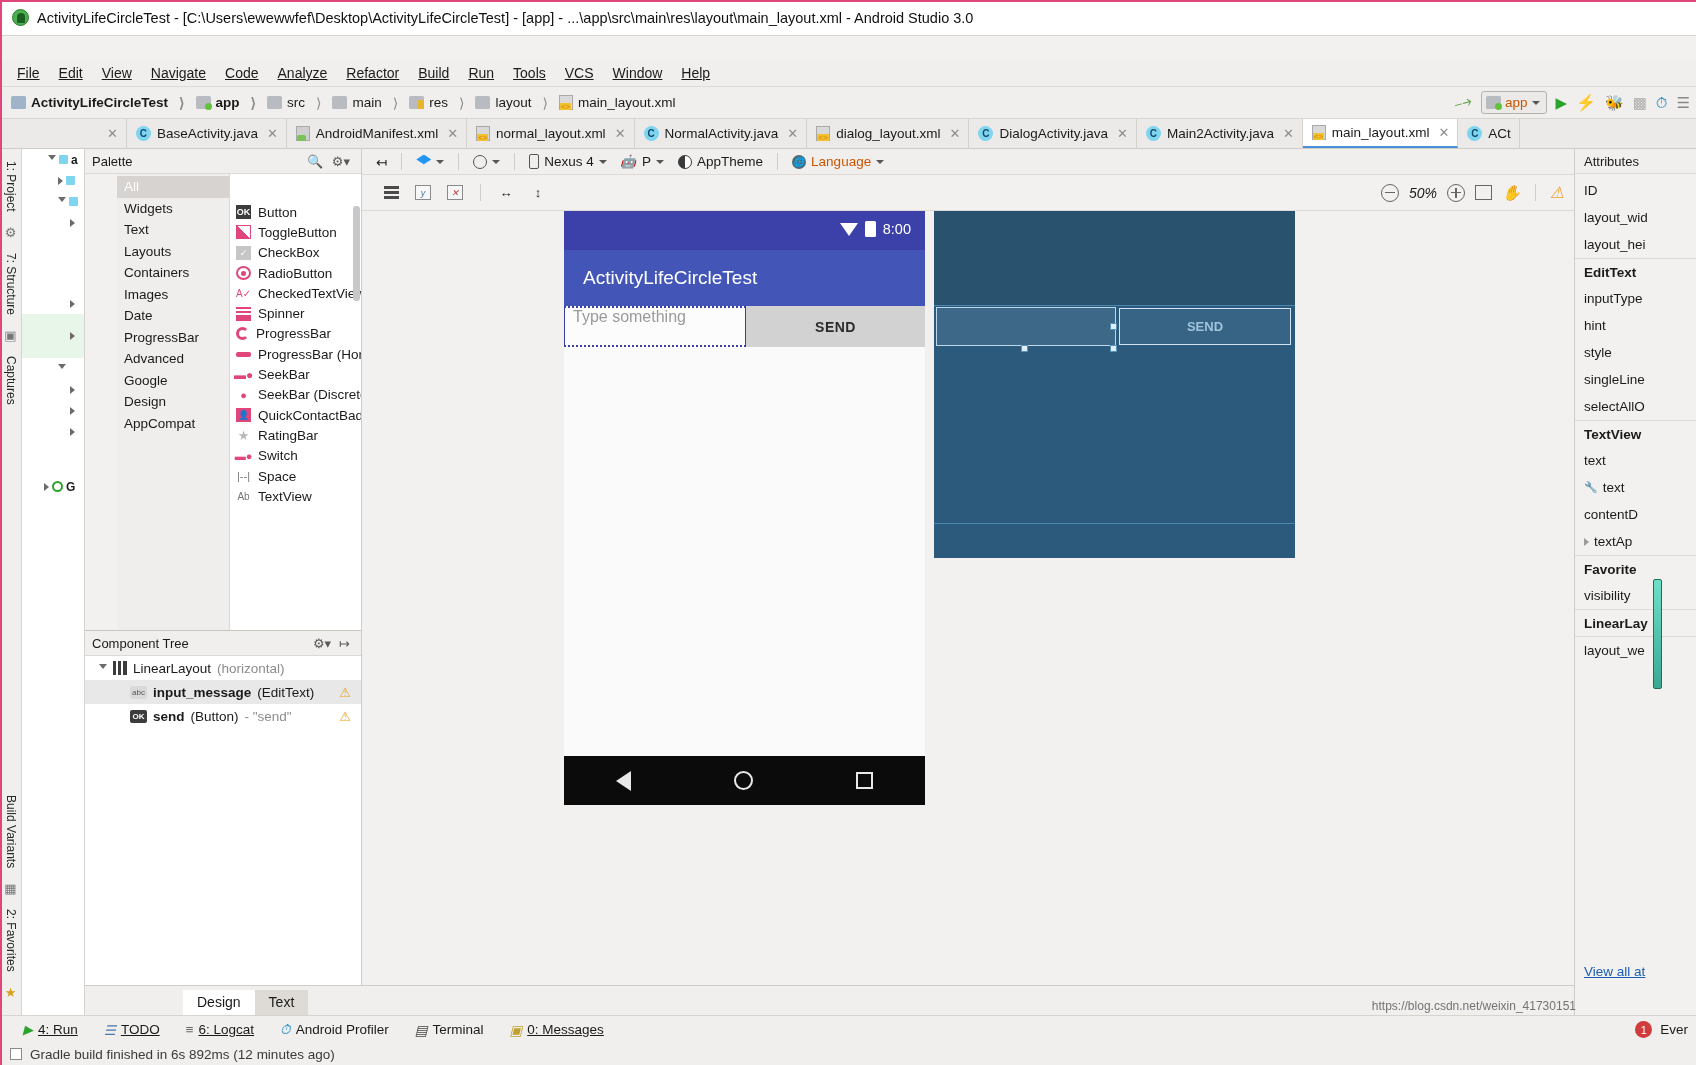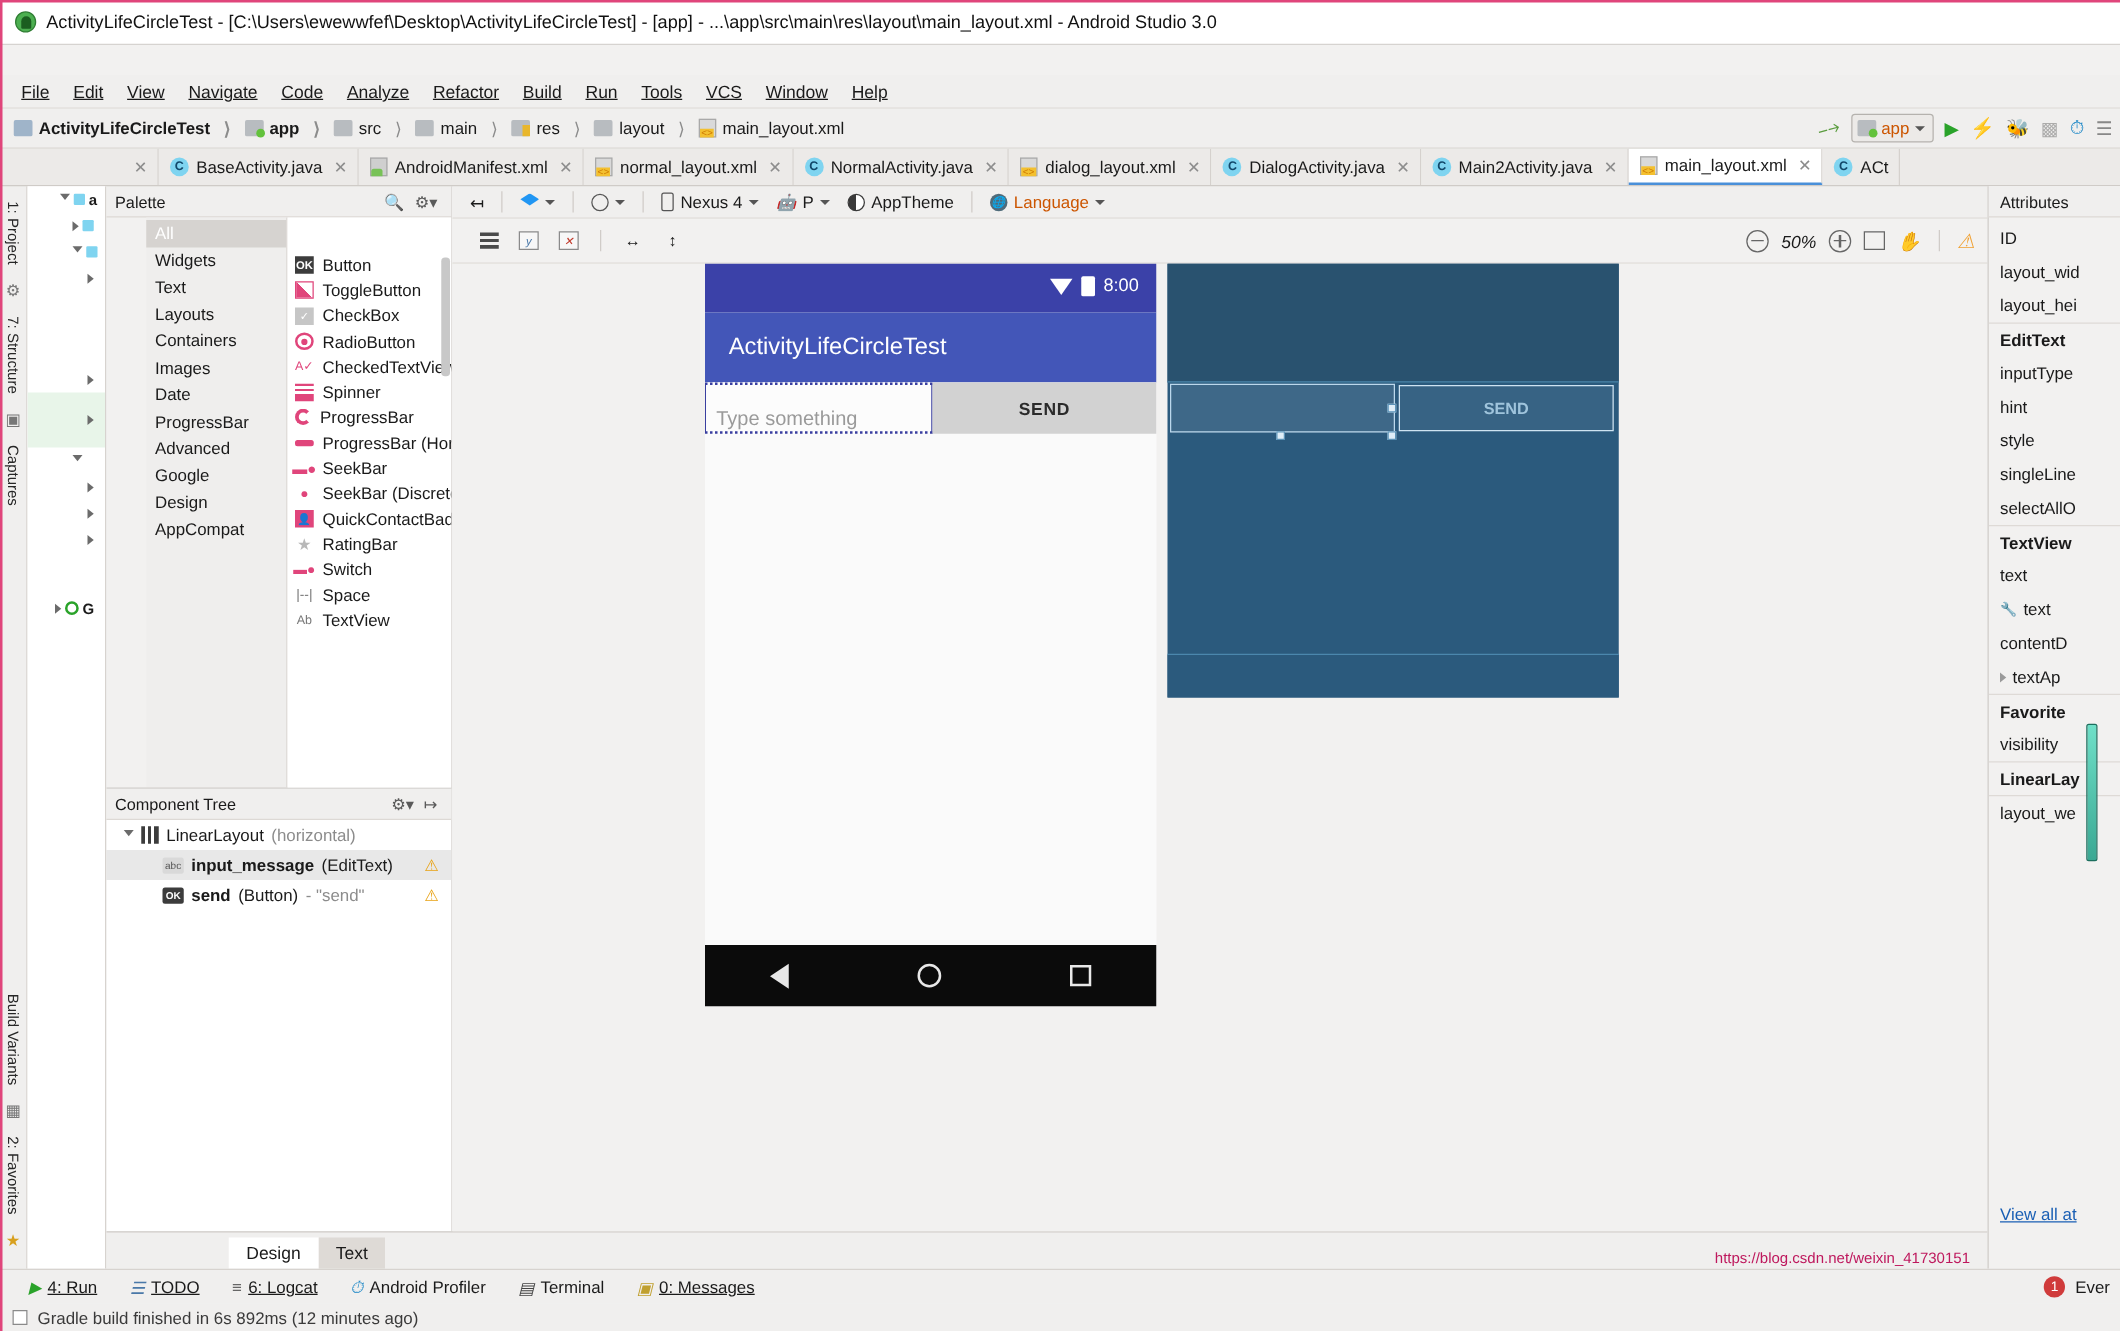--- a/index.html
+++ b/index.html
@@ -160,21 +160,21 @@
   .device { width:361px; height:350px; }
   .dev-status { height:42px; background:#3b41a8; display:flex; align-items:center;
      justify-content:flex-end; gap:7px; padding-right:14px; color:#fff; font-size:14.5px; }
   .wifi { width:0;height:0;border-left:9px solid transparent;border-right:9px solid transparent;
      border-top:13px solid #fff;}
   .batt { width:11px;height:16px;background:#fff;border-radius:1.5px;}
   .dev-appbar { height:56px; background:#4356b8; display:flex; align-items:center; padding-left:19px;
      color:#fff; font-size:19px; }
   .dev-content { background:#fafafa; }
   .dev-row { height:41px; display:flex; }
-  .dev-edit { flex:1; border:1px solid #3a3fa0; background:#fcfcfc; display:flex; align-items:flex-end;
+  .dev-edit { flex:1; border:1px solid #3a3fa0; background:#fcfcfc; display:flex; align-items:flex-start;
      padding-left:8px; color:#9a9a9a; font-size:16px; border-top:2px dotted #3a3fa0; border-bottom:2px dotted #3a3fa0;}
   .dev-send { width:179px; background:#d2d2d2; display:flex; align-items:center; justify-content:center;
      font-size:14px; font-weight:bold; color:#2b2b2b; letter-spacing:0.5px;}
   .dev-blank { height:409px; background:#fafafa; }
   .dev-nav { height:49px; background:#0b0b0b; display:flex; align-items:center; justify-content:space-around;
      color:#f0f0f0; }
   .navback { width:0;height:0;border-top:10px solid transparent;border-bottom:10px solid transparent;
      border-right:15px solid #e8e8e8;}
   .navhome { width:19px;height:19px;border:2px solid #e8e8e8;border-radius:50%;}
   .navrec { width:17px;height:17px;border:2px solid #e8e8e8;}
@@ -186,21 +186,21 @@
   .bp-edit { position:absolute; left:2px; top:0; width:180px; height:39px;
      border:1px solid #bcd8ec; background:rgba(255,255,255,0.09); }
   .bp-send { position:absolute; left:185px; top:1px; width:172px; height:37px;
      border:1.5px solid #cfe4f2; background:rgba(255,255,255,0.06);
      display:flex; align-items:center; justify-content:center; color:#9fc4dc; font-size:13px; font-weight:bold;}
   .handle { position:absolute; width:7px;height:7px;background:#dfeef8;border:1px solid #5b93b8; }
   .bp-base { position:absolute; left:0; bottom:34px; width:100%; height:1px; background:#4b87ad; }
   .bp-bottom { position:absolute; left:0; bottom:0; width:100%; height:34px; background:#2b5a7d; }
 
   
-  .attrcol { width:106px; border-left:1px solid #cfcbc7; background:#f2f1f0; display:flex; flex-direction:column;
+  .attrcol { width:122px; border-left:1px solid #cfcbc7; background:#f2f1f0; display:flex; flex-direction:column;
      position:relative; }
   .attrhdr { height:25px; display:flex; align-items:center; padding-left:9px; font-size:13px;
      background:#f0efee; border-bottom:1px solid #ddd9d5;}
   .attrlist { flex:1; font-size:13.5px; padding-top:3px; overflow:hidden; position:relative;}
   .arow { height:27px; display:flex; align-items:center; padding-left:9px; gap:5px; white-space:nowrap;}
   .arow.grp { font-weight:bold; }
   .arow.sep { border-top:1px solid #dedad6; }
   .wrenchico { color:#777; font-size:11px; }
   .exparrow { width:0;height:0;border-left:5px solid #9a9a9a;border-top:4px solid transparent;
      border-bottom:4px solid transparent;}
@@ -221,21 +221,21 @@
      border-top:1px solid #d7d3cf; padding-left:10px; font-size:13.5px; position:relative;}
   .sbitem { display:flex; align-items:center; gap:5px; padding:0 13px; }
   .sbitem u { text-decoration:underline; }
   .playgrn { color:#2aa32a; font-size:13px; }
   .sbright { position:absolute; right:8px; top:0; height:100%; display:flex; align-items:center; gap:8px;}
   .evbadge { width:17px;height:17px;border-radius:50%;background:#d03b3b;color:#fff;font-size:11px;
      display:flex;align-items:center;justify-content:center;}
   .footer { height:22px; display:flex; align-items:center; gap:8px; padding-left:10px;
      font-size:13.5px; color:#3a3a3a; background:#f0efee; border-top:1px solid #e2dedа; }
   .cbx { width:12px;height:12px;border:1px solid #8a8a8a;background:#fff; }
-  .watermark { position:absolute; right:120px; bottom:52px; color:#be185d; font-size:12px;margin-top:12px; }
+  .watermark { position:absolute; right:120px; bottom:52px; color:#737373; font-size:12px;margin-top:12px; }
   .pinkline { position:absolute; left:0; top:0; width:2px; height:100%; background:#e0457b; }
   .pinktop { position:absolute; left:0; top:0; width:100%; height:2px; background:#e0457b; }
 </style>
 </head>
 <body>
 
 <div class="app">
   <div class="pinktop"></div>
 
   <div class="titlebar">

